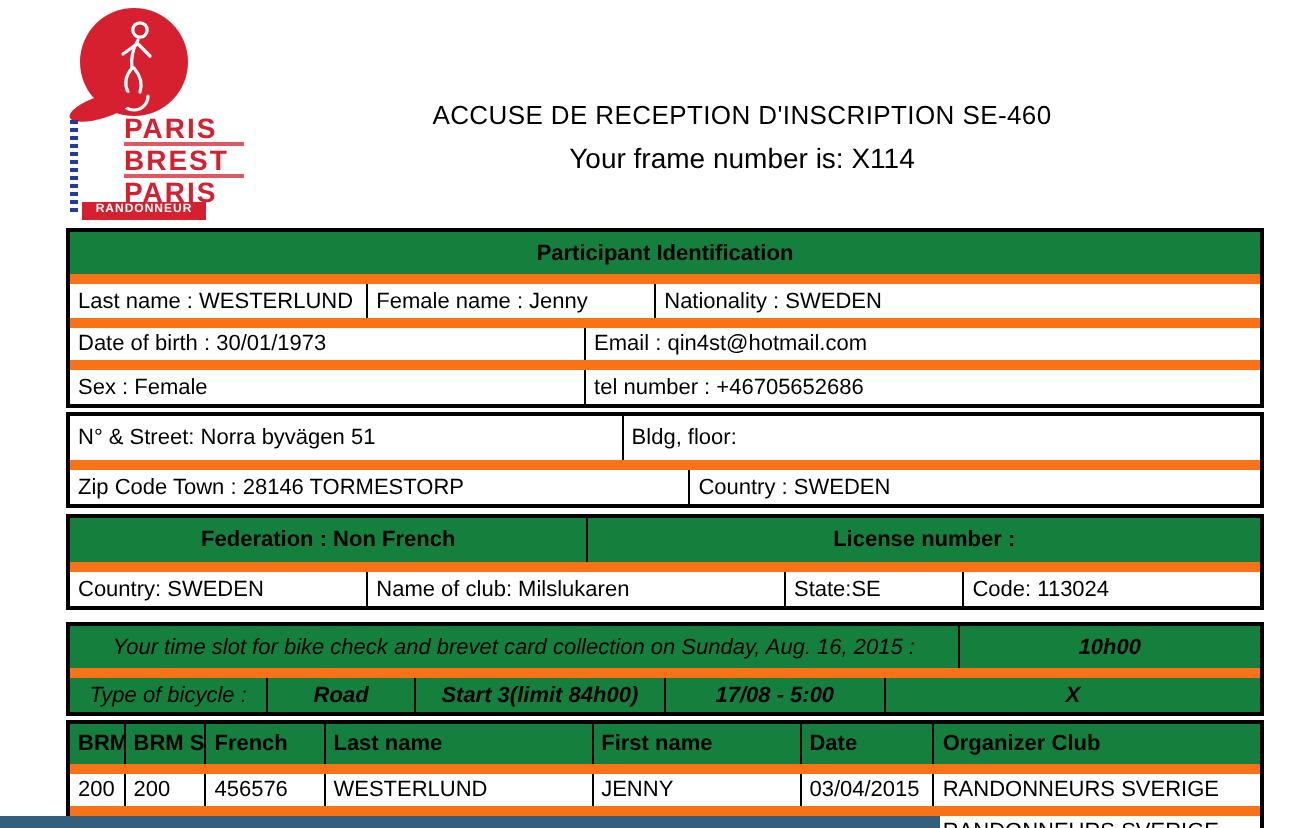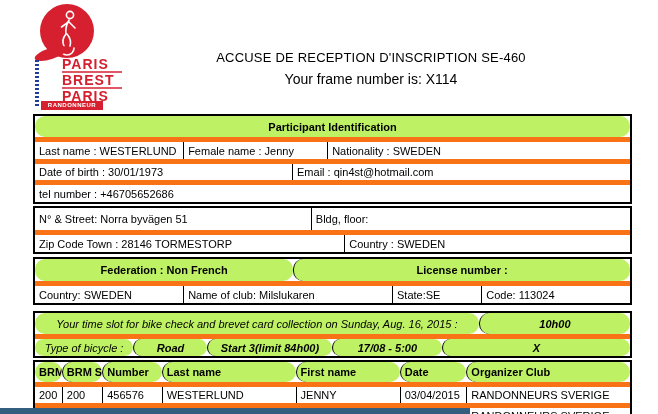--- a/index.html
+++ b/index.html
@@ -26,21 +26,21 @@
   .titles{position:absolute;left:90px;top:50px;width:562px;text-align:center;}
   .title1{font-size:13px;line-height:16px;letter-spacing:.2px;}
   .title2{font-size:14px;line-height:22px;margin-top:2px;}
 
   
   .tbl{position:absolute;left:33px;width:599px;border:2px solid #000;box-sizing:border-box;background:#fff;}
   .row{display:flex;box-sizing:border-box;}
   .row + .row{border-top:5px solid #f97316;}
   .cell{box-sizing:border-box;padding:0 4px;font-size:11px;display:flex;align-items:center;overflow:hidden;white-space:nowrap;}
   .cell + .cell{border-left:1px solid #000;}
-  .gray{background:#bef264;border-radius:10px;}
+  .gray{background:#15803d;}
   .b{font-weight:bold;}
   .c{justify-content:center;text-align:center;}
 
   .t-participant{top:114px;}
   .t-participant .row{height:21px;}
   .t-address{top:206px;}
   .t-address .row{height:22px;gap:28px;}
   .t-federation{top:257px;}
   .t-federation .row{height:22px;}
   .t-timeslot{top:311px;font-style:italic;}
@@ -94,20 +94,21 @@
     <div class="row" style="height:22px">
       <div class="cell" style="width:24.9%">Last name : WESTERLUND</div>
       <div class="cell" style="width:24.2%">Female name : Jenny</div>
       <div class="cell" style="width:50.9%">Nationality : SWEDEN</div>
     </div>
     <div class="row">
       <div class="cell" style="width:43.2%">Date of birth : 30/01/1973</div>
       <div class="cell" style="width:56.8%">Email : qin4st@hotmail.com</div>
     </div>
     <div class="row" style="height:22px">
+      <div class="cell" style="width:43.2%">Sex : Female</div>
       <div class="cell" style="width:56.8%">tel number : +46705652686</div>
     </div>
   </div>
 
   <div class="tbl t-address">
     <div class="row">
       <div class="cell" style="width:43.7%">N° &amp; Street: Norra byvägen 51</div>
       <div class="cell" style="width:56.3%">Bldg, floor:</div>
     </div>
     <div class="row">
@@ -140,21 +141,21 @@
       <div class="cell gray b c" style="width:21.0%">Start 3(limit 84h00)</div>
       <div class="cell gray b c" style="width:18.5%">17/08 - 5:00</div>
       <div class="cell gray b c" style="width:31.6%">X</div>
     </div>
   </div>
 
   <div class="tbl t-brevets">
     <div class="row">
       <div class="cell gray b" style="width:4.5%">BRM</div>
       <div class="cell gray b" style="width:6.8%">BRM Sub</div>
-      <div class="cell gray b" style="width:10.0%">Number</div>
+      <div class="cell gray b" style="width:10.0%">French</div>
       <div class="cell gray b" style="width:22.5%">Last name</div>
       <div class="cell gray b" style="width:17.5%">First name</div>
       <div class="cell gray b" style="width:11.2%">Date</div>
       <div class="cell gray b" style="width:27.5%">Organizer Club</div>
     </div>
     <div class="row" style="height:21px">
       <div class="cell" style="width:4.5%">200</div>
       <div class="cell" style="width:6.8%">200</div>
       <div class="cell" style="width:10.0%">456576</div>
       <div class="cell" style="width:22.5%">WESTERLUND</div>

